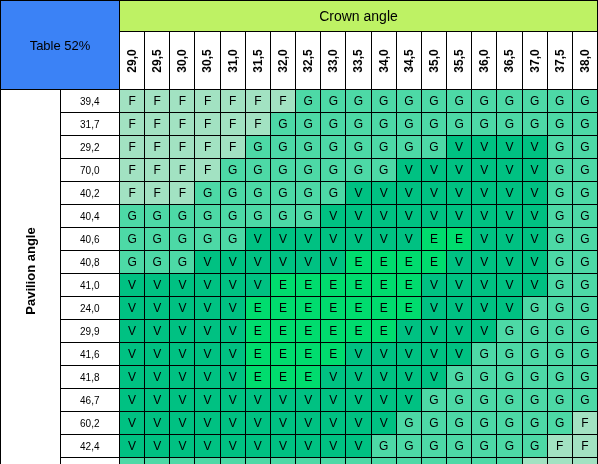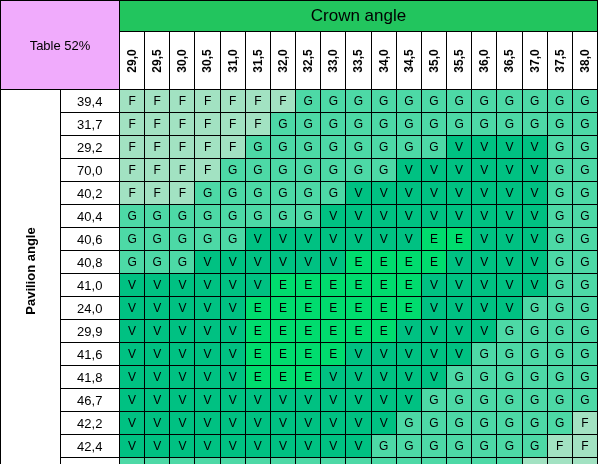--- a/index.html
+++ b/index.html
@@ -26,28 +26,28 @@
     margin: 0;
     text-align: center;
     vertical-align: middle;
     font-weight: normal;
     color: #000000;
   }
   
   .corner-cell {
     font-size: 13px;
     font-weight: bold;
-    background: #f0abfc;
+    background: #3b82f6;
     width: 118px;
   }
   
   .group-header {
-    font-size: 17px;
+    font-size: 14px;
     font-weight: bold;
-    background: #22c55e;
+    background: #bef264;
     height: 30px;
   }
   
   .col-head {
     background: #ffffff;
     height: 57px;
     width: 25px;
     position: relative;
   }
   .col-head .rot {
@@ -67,21 +67,21 @@
     display: block;
     font-size: 13px;
     font-weight: bold;
     white-space: nowrap;
     transform: rotate(-90deg);
     transform-origin: center center;
   }
   
   .row-head {
     background: #ffffff;
-    font-size: 13px;
+    font-size: 10px;
     font-weight: bold;
     width: 60px;
     height: 22px;
   }
   
   .cell {
     font-size: 12px;
     height: 22px;
   }
   .cell-F { background: #a2e2c2; }
@@ -462,21 +462,21 @@
         <td class="cell cell-V">V</td>
         <td class="cell cell-G">G</td>
         <td class="cell cell-G">G</td>
         <td class="cell cell-G">G</td>
         <td class="cell cell-G">G</td>
         <td class="cell cell-G">G</td>
         <td class="cell cell-G">G</td>
         <td class="cell cell-G">G</td>
       </tr>
       <tr>
-        <th class="row-head">42,2</th>
+        <th class="row-head">60,2</th>
         <td class="cell cell-V">V</td>
         <td class="cell cell-V">V</td>
         <td class="cell cell-V">V</td>
         <td class="cell cell-V">V</td>
         <td class="cell cell-V">V</td>
         <td class="cell cell-V">V</td>
         <td class="cell cell-V">V</td>
         <td class="cell cell-V">V</td>
         <td class="cell cell-V">V</td>
         <td class="cell cell-V">V</td>

